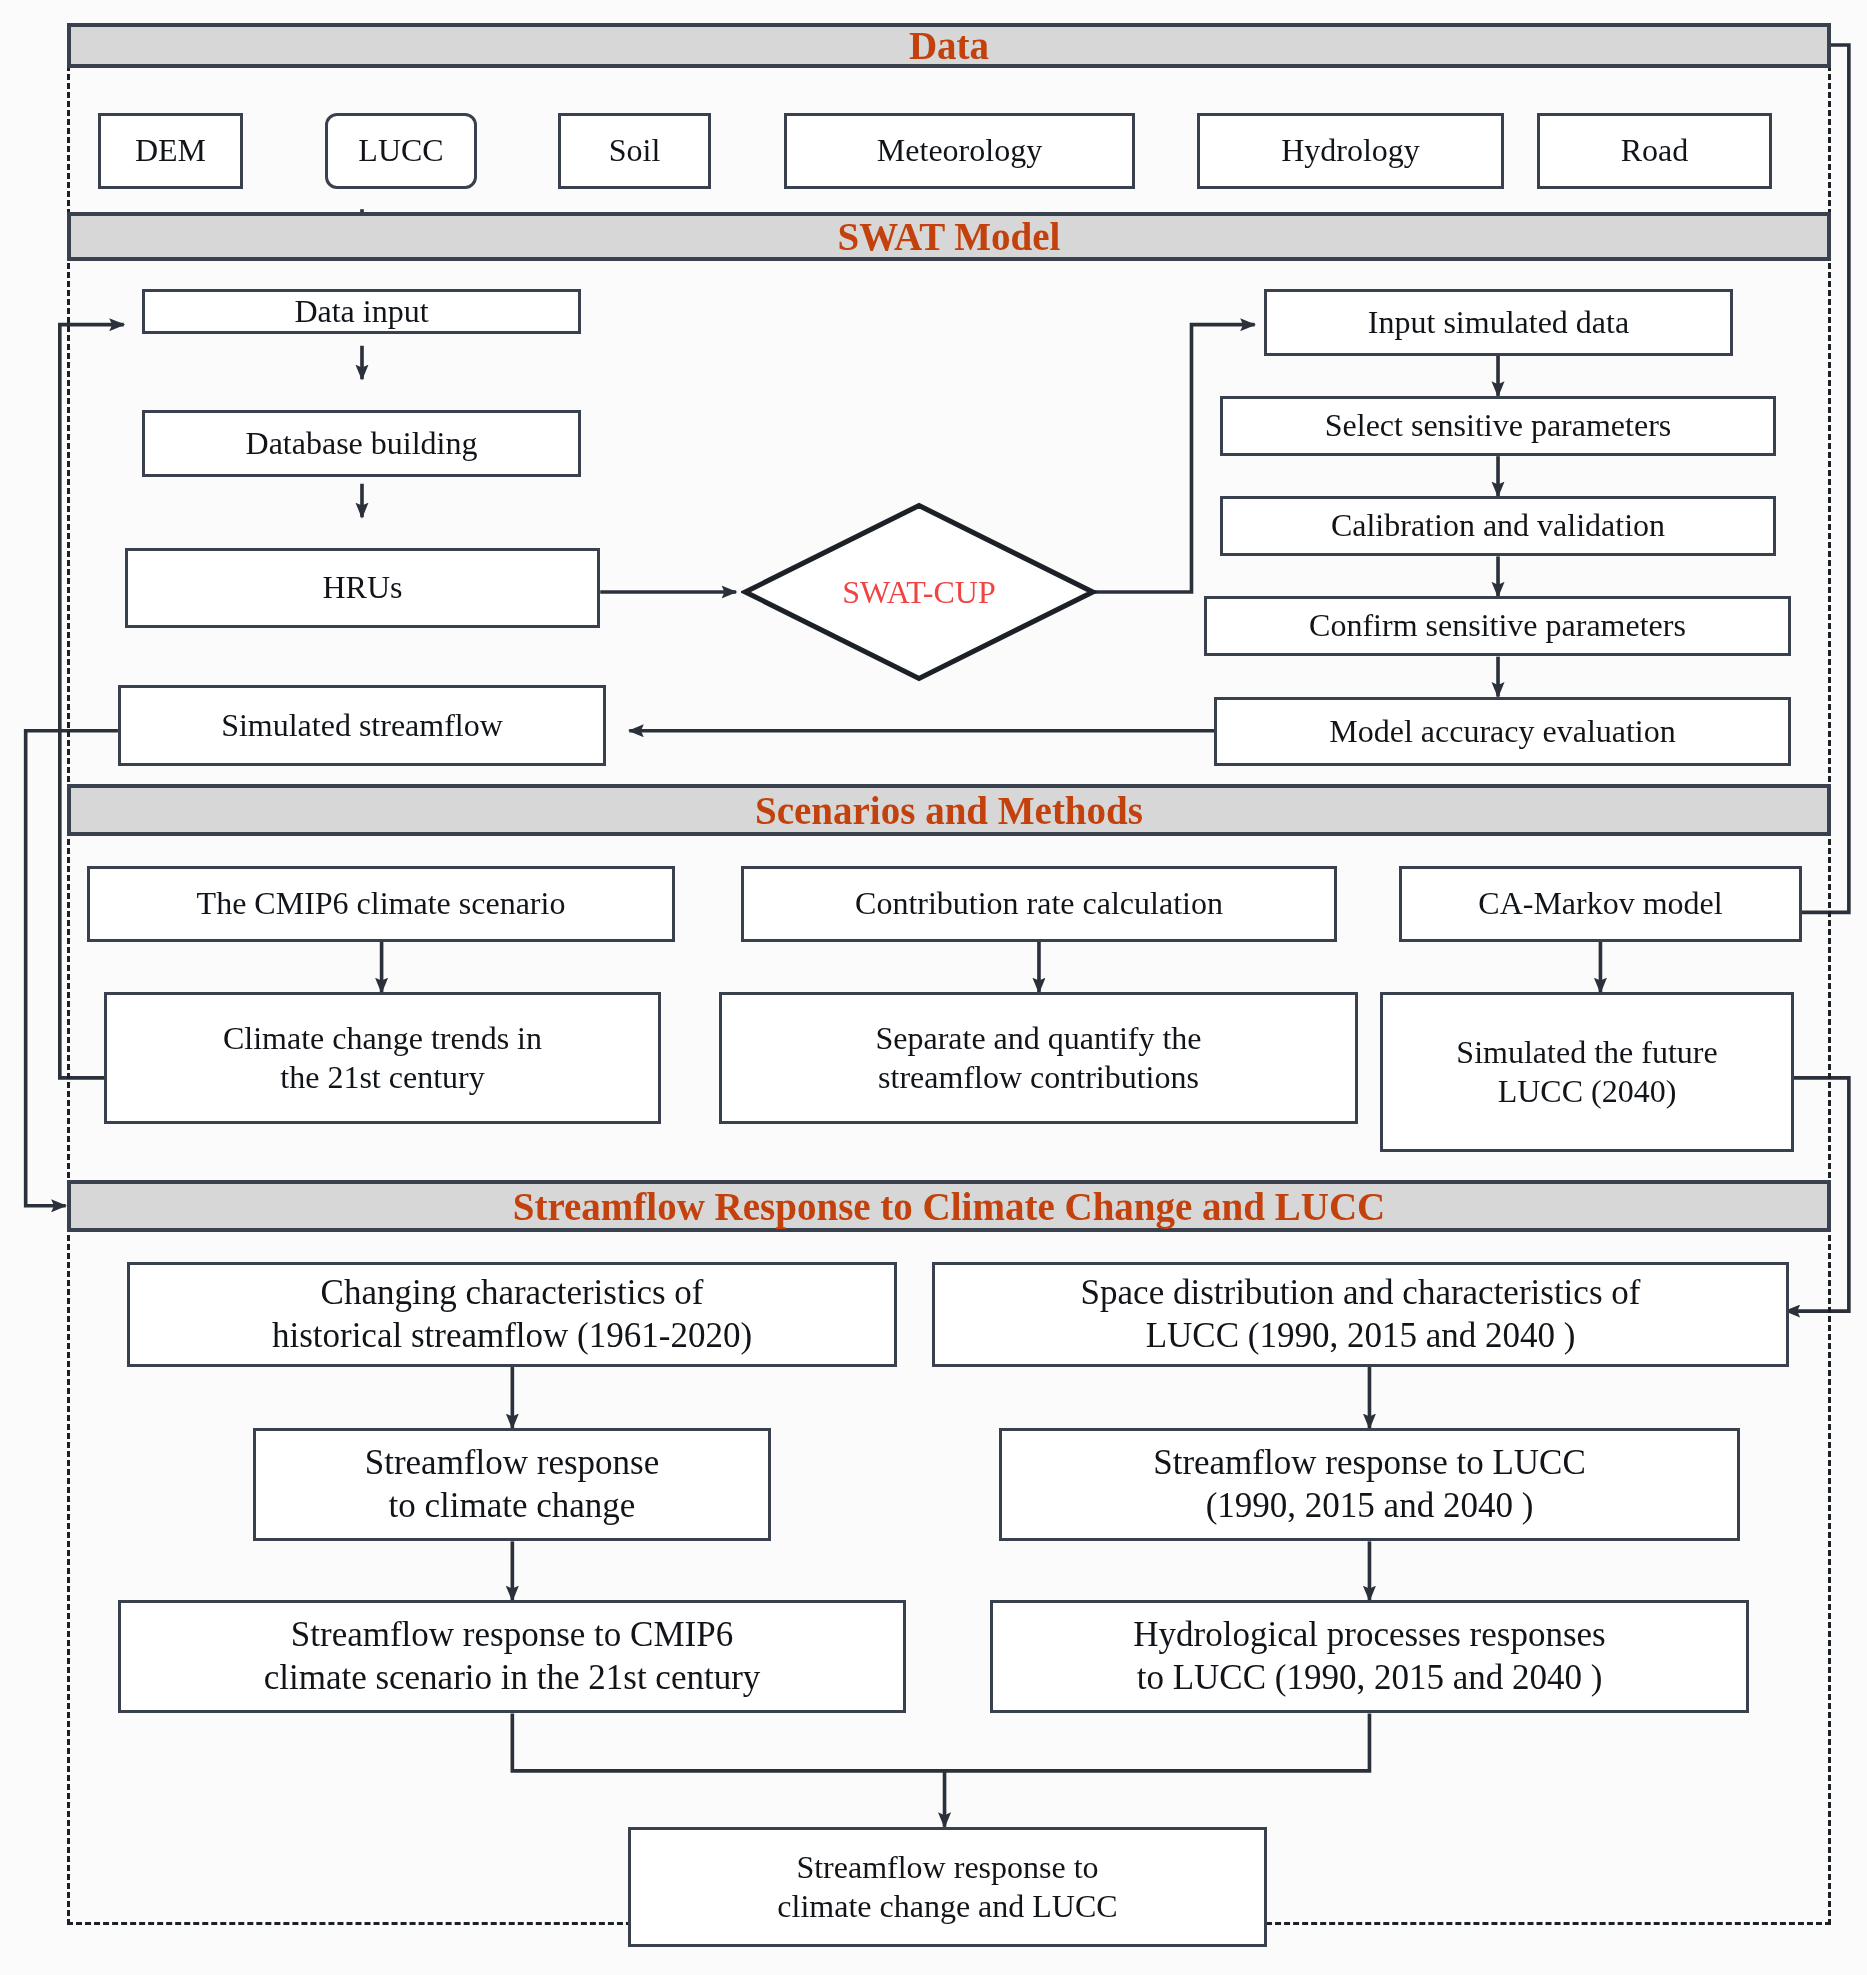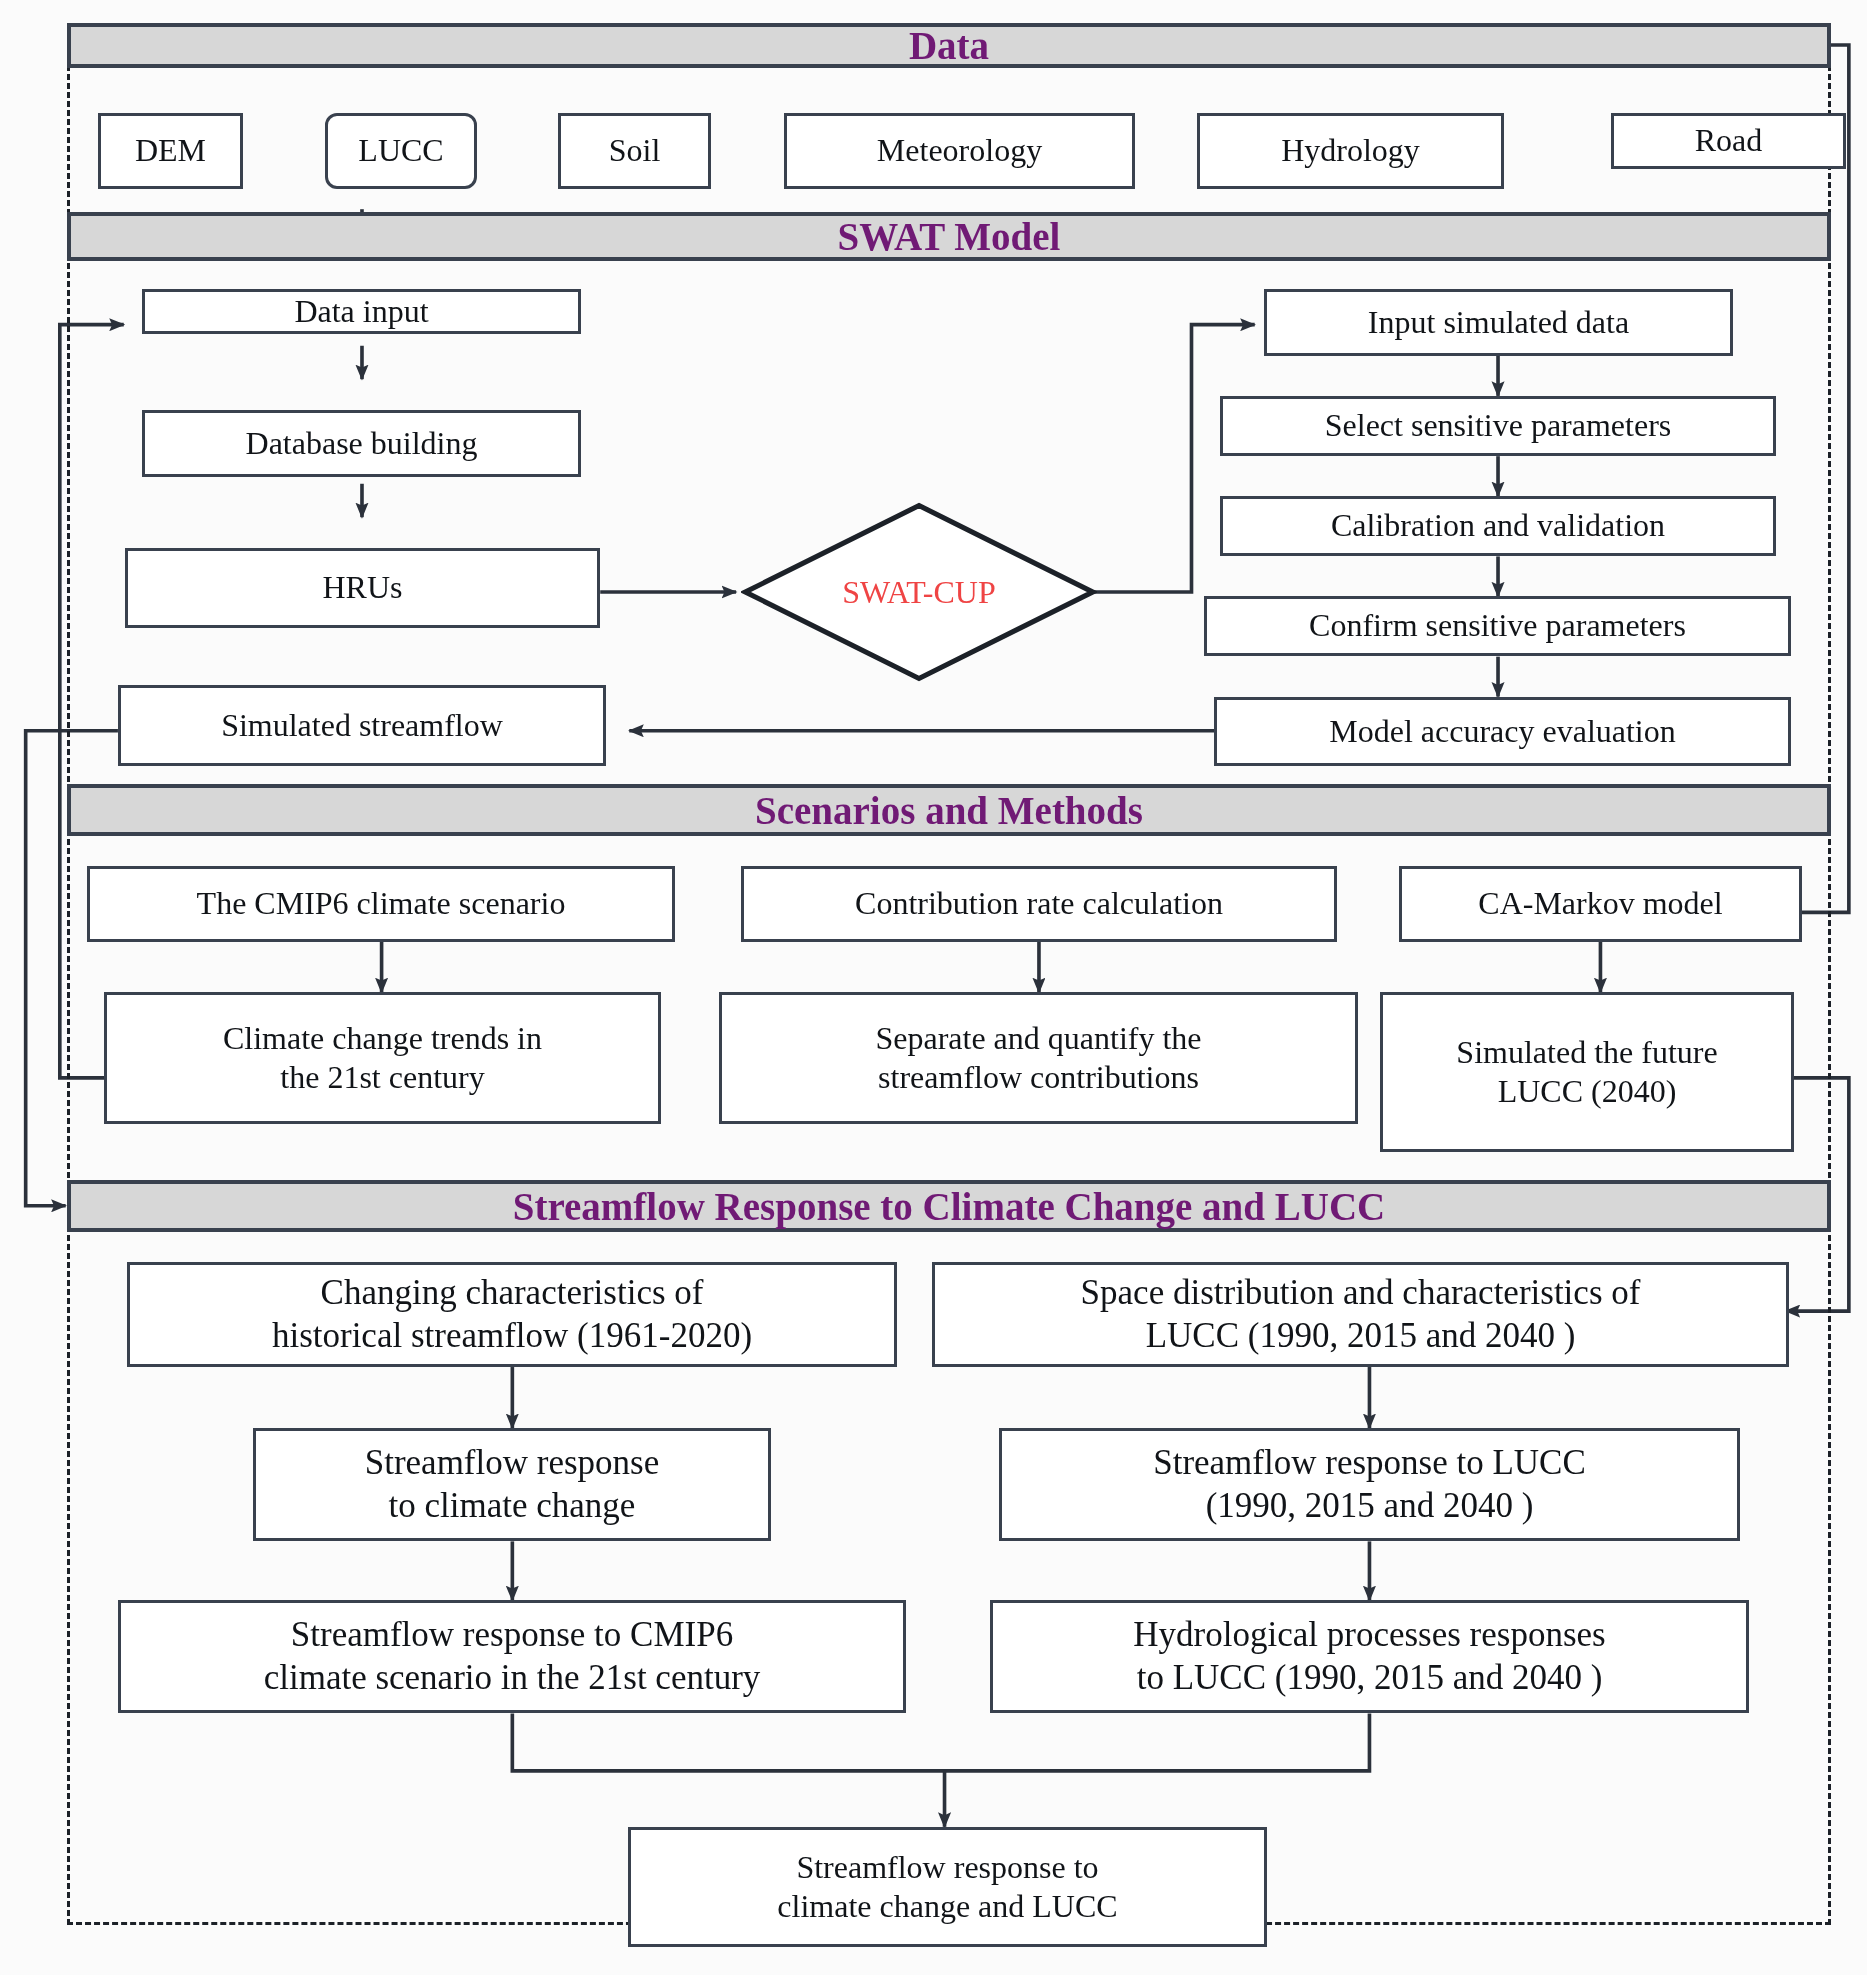--- a/index.html
+++ b/index.html
@@ -11,21 +11,21 @@
   
   .node{position:absolute;box-sizing:border-box;background:#ffffff;
         border:3.6px solid #39414e;display:flex;align-items:center;justify-content:center;
         text-align:center;color:#111418;line-height:1.22;padding:1.5px 5.8px;
         font-family:"Liberation Serif", serif;}
   .node span{display:block;width:100%;}
 
   
   .band{position:absolute;box-sizing:border-box;background:#d7d7d7;
         border:4.4px solid #39414e;display:flex;align-items:center;justify-content:center;
-        font-weight:bold;color:#701a75;font-family:"Liberation Serif", serif;}
+        font-weight:bold;color:#c2410c;font-family:"Liberation Serif", serif;}
 
   
   .dashbox{position:absolute;box-sizing:border-box;border:3.6px dashed #1c2128;
            background:transparent;}
 
   
   .diamond{position:absolute;}
   .diamond .dlabel{position:absolute;left:0;top:0;width:100%;height:100%;
       display:flex;align-items:center;justify-content:center;
       font-family:"Liberation Serif", serif;color:#ef4444;}
@@ -99,21 +99,21 @@
   </div>
   <div class="node f50" style="left:558px;top:113px;width:153px;height:76px;">
     <span>Soil</span>
   </div>
   <div class="node f50" style="left:784px;top:113px;width:351px;height:76px;">
     <span>Meteorology</span>
   </div>
   <div class="node f50" style="left:1197px;top:113px;width:307px;height:76px;">
     <span>Hydrology</span>
   </div>
-  <div class="node f50" style="left:1611px;top:113px;width:235px;height:56px;">
+  <div class="node f50" style="left:1537px;top:113px;width:235px;height:76px;">
     <span>Road</span>
   </div>
 
   <div class="band f54" style="left:67px;top:212px;width:1764px;height:49px;">
     <span>SWAT Model</span>
   </div>
 
   <div class="node f50" style="left:142px;top:289px;width:439px;height:45px;">
     <span>Data input</span>
   </div>

